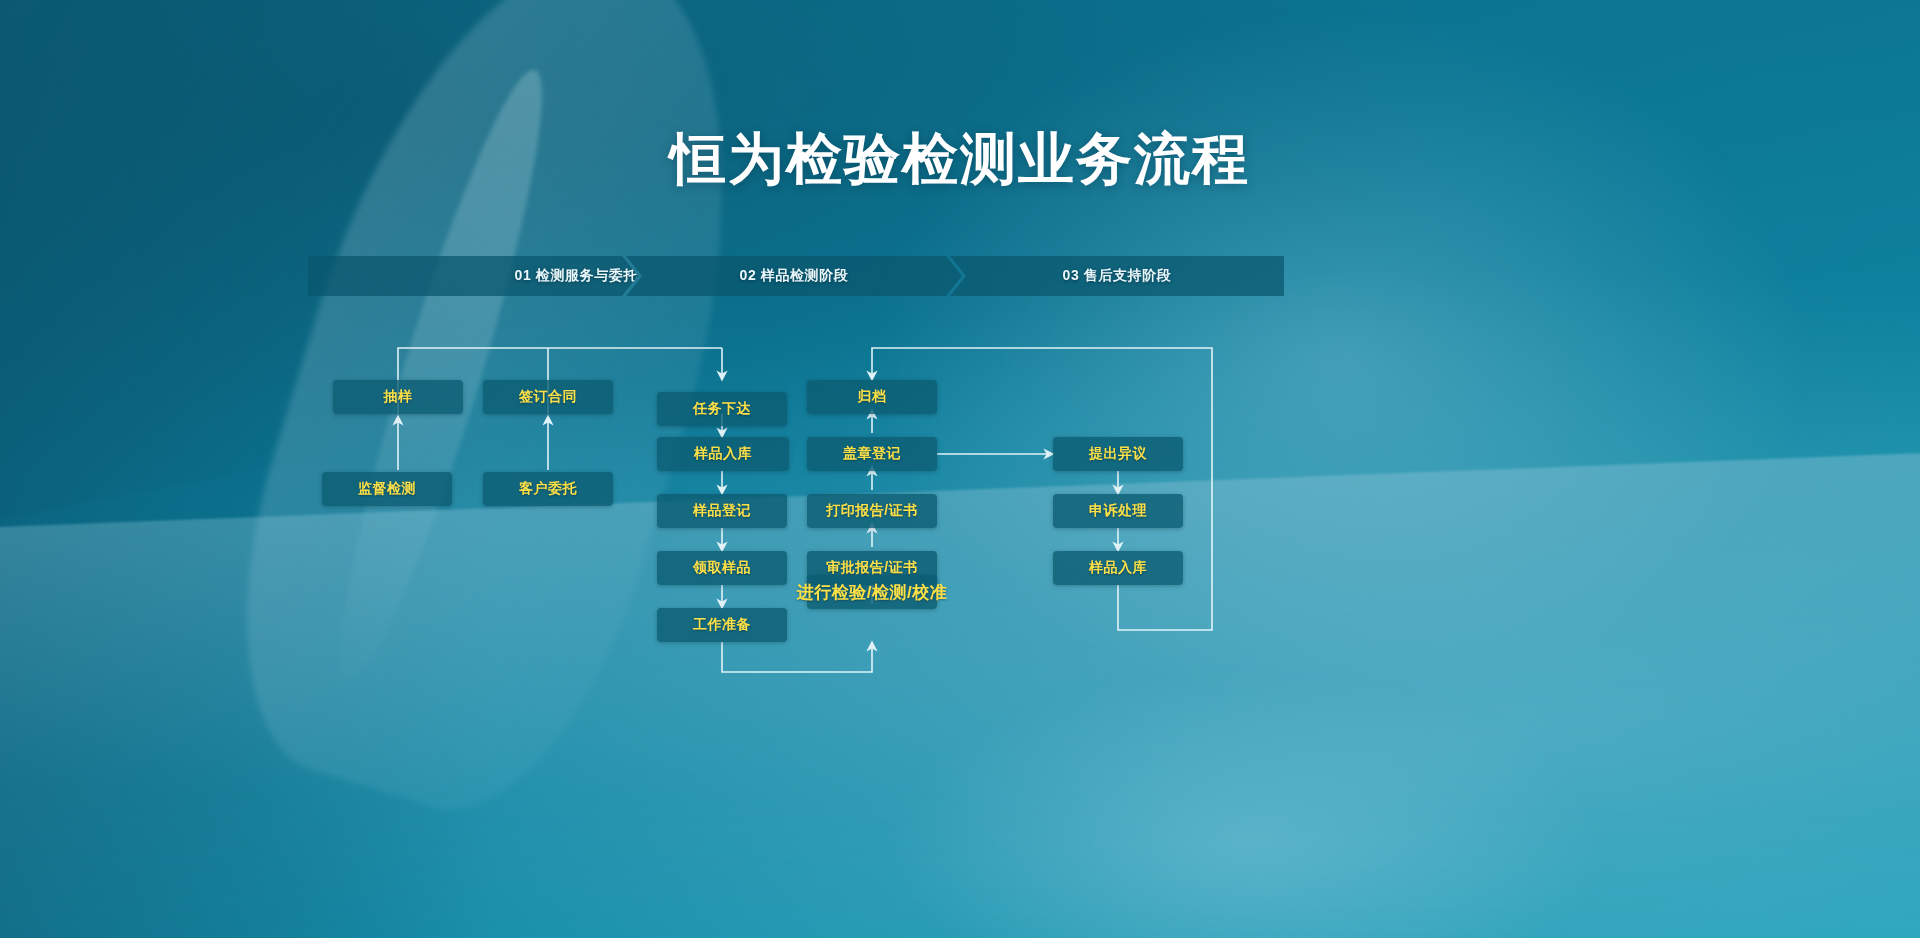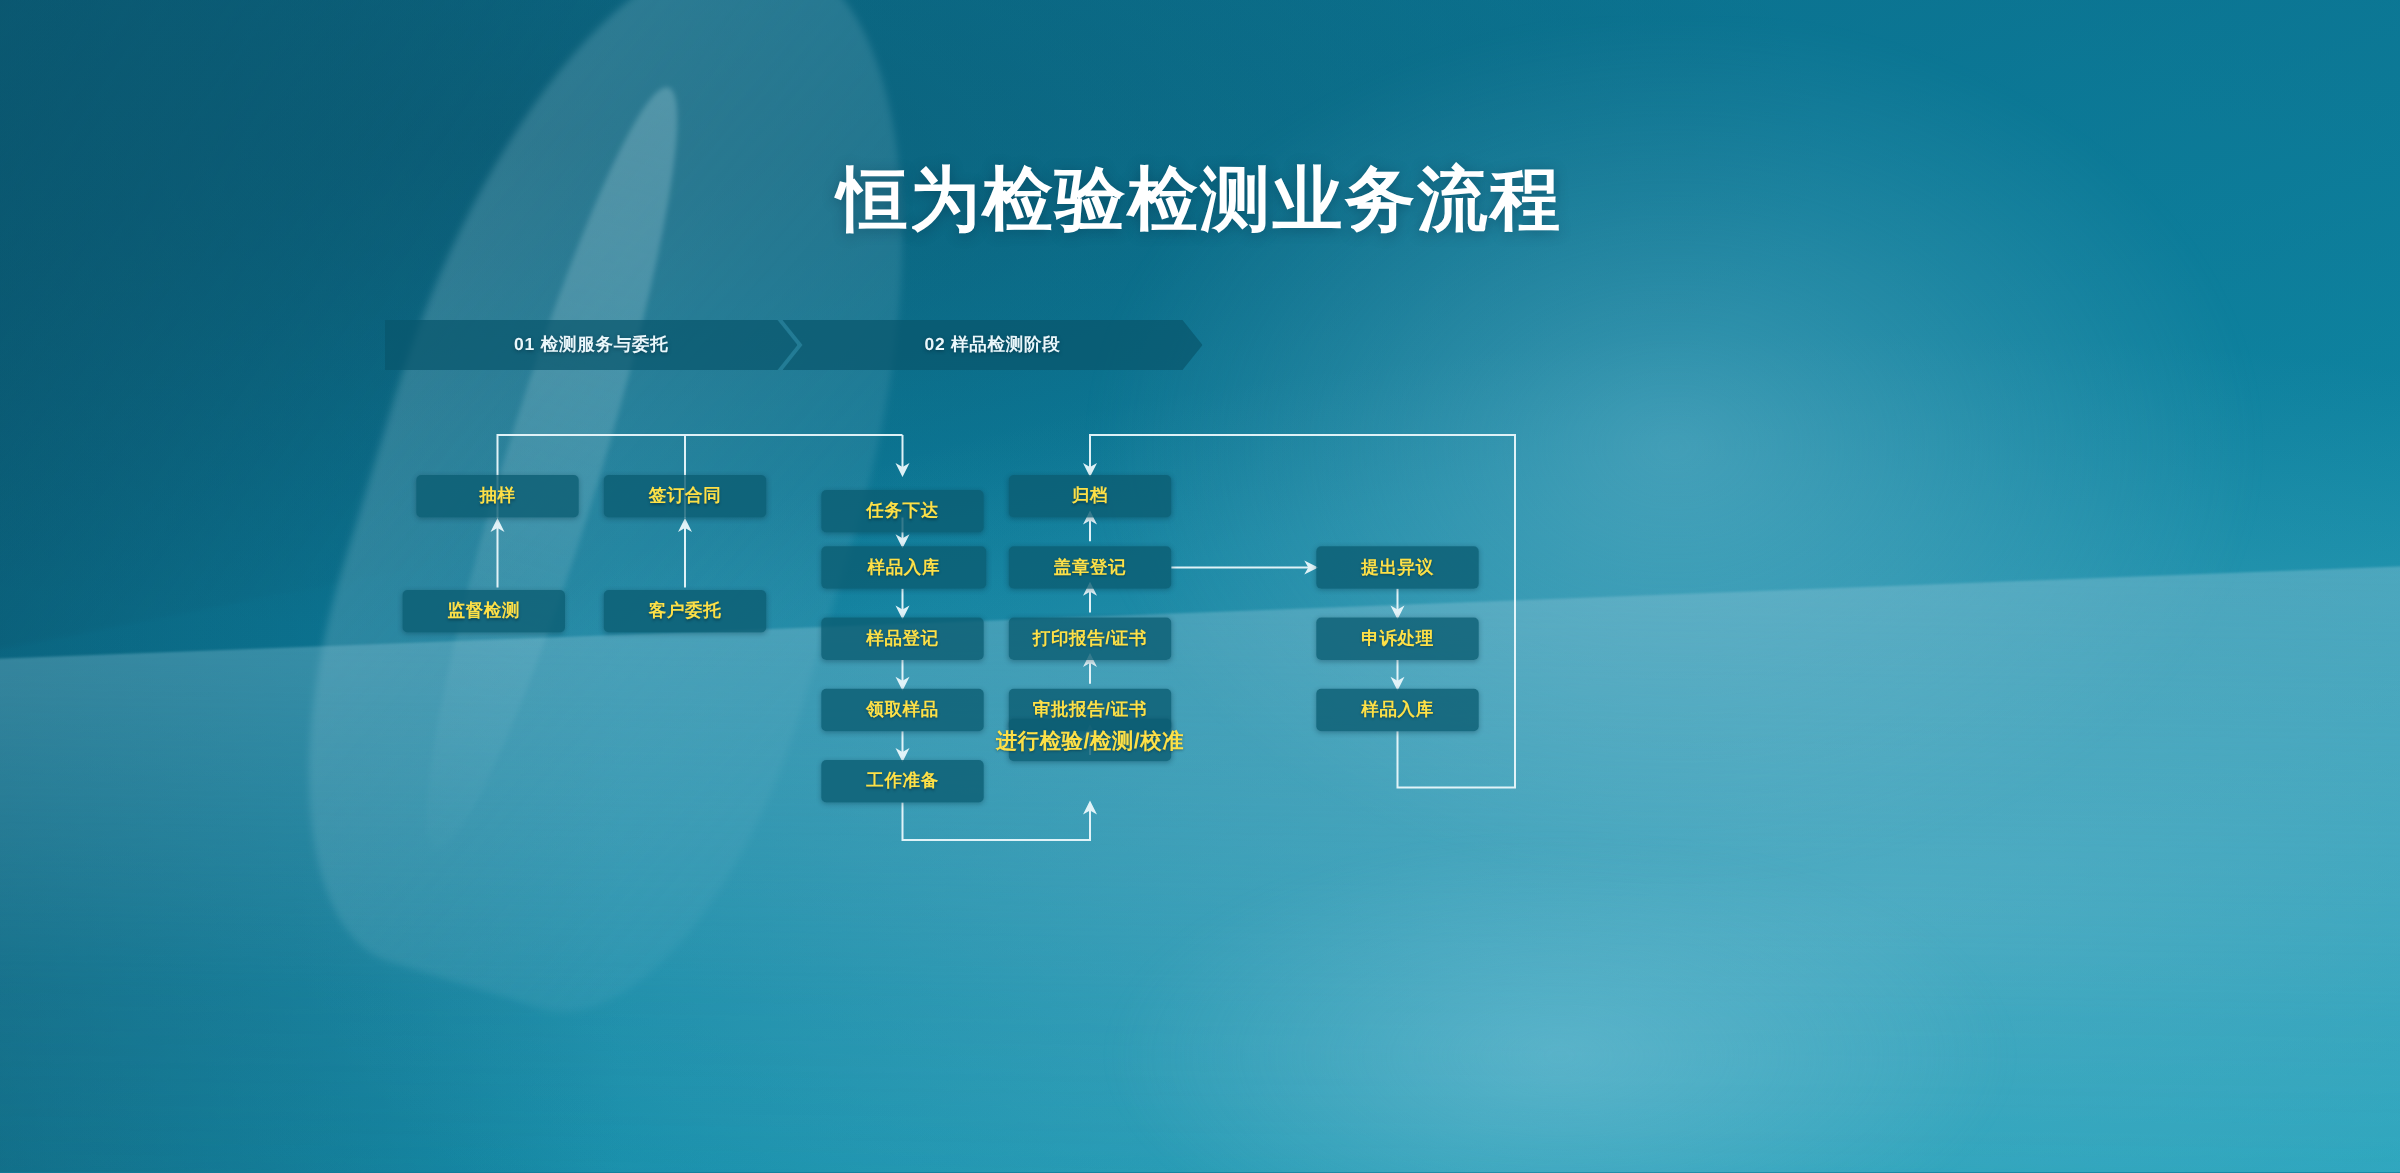--- a/index.html
+++ b/index.html
@@ -44,21 +44,21 @@
     color:#fff;font-size:56px;font-weight:700;letter-spacing:2px;
     text-shadow:0 2px 10px rgba(0,40,60,.38);}
 
   
   .banners{position:absolute;left:308px;top:256px;width:976px;height:40px;}
   .banner{position:absolute;top:0;height:40px;
     background:rgba(9,86,108,.72);
     display:flex;align-items:center;justify-content:center;}
   .banner span{color:#eaf7fb;font-size:14px;font-weight:700;letter-spacing:.6px;
     text-shadow:0 1px 3px rgba(0,30,45,.5);}
-  .b1{left:0;width:330px;clip-path:polygon(0 0,314px 0,330px 50%,314px 100%,0 100%);}
+  .b1{left:0;width:330px;clip-path:polygon(0 0,314px 0,330px 50%,314px 100%,0 100%);justify-content:flex-end;}
   .b2{left:318px;width:336px;clip-path:polygon(0 0,320px 0,336px 50%,320px 100%,0 100%,16px 50%);}
   .b3{left:642px;width:334px;clip-path:polygon(0 0,334px 0,334px 100%,0 100%,16px 50%);}
 
   
   .flow{position:absolute;left:0;top:0;width:1920px;height:938px;}
   .node{position:absolute;height:34px;border-radius:4px;
     background:rgba(11,92,114,.80);
     display:flex;align-items:center;justify-content:center;
     color:#fde047;font-size:14px;font-weight:700;letter-spacing:.5px;
     box-shadow:0 1px 4px rgba(0,35,52,.30);
@@ -81,20 +81,23 @@
   <div class="bg-tint"></div>
 
   <div class="title">恒为检验检测业务流程</div>
 
   <div class="banners">
     <div class="banner b1">
       <span>01 检测服务与委托</span>
     </div>
     <div class="banner b2">
       <span>02 样品检测阶段</span>
+    </div>
+    <div class="banner b3">
+      <span>03 售后支持阶段</span>
     </div>
   </div>
 
   <svg class="edges" viewBox="0 0 1920 938" xmlns="http://www.w3.org/2000/svg">
     <defs>
       <marker id="ah" markerWidth="9" markerHeight="9" refX="4.5" refY="4.5" orient="auto" markerUnits="strokeWidth">
         <path d="M1,1 L8,4.5 L1,8 L3,4.5 Z" fill="#eaf8fc"></path>
       </marker>
     </defs>
     <g stroke="#eaf8fc" stroke-width="1.6" fill="none" opacity="0.95">

